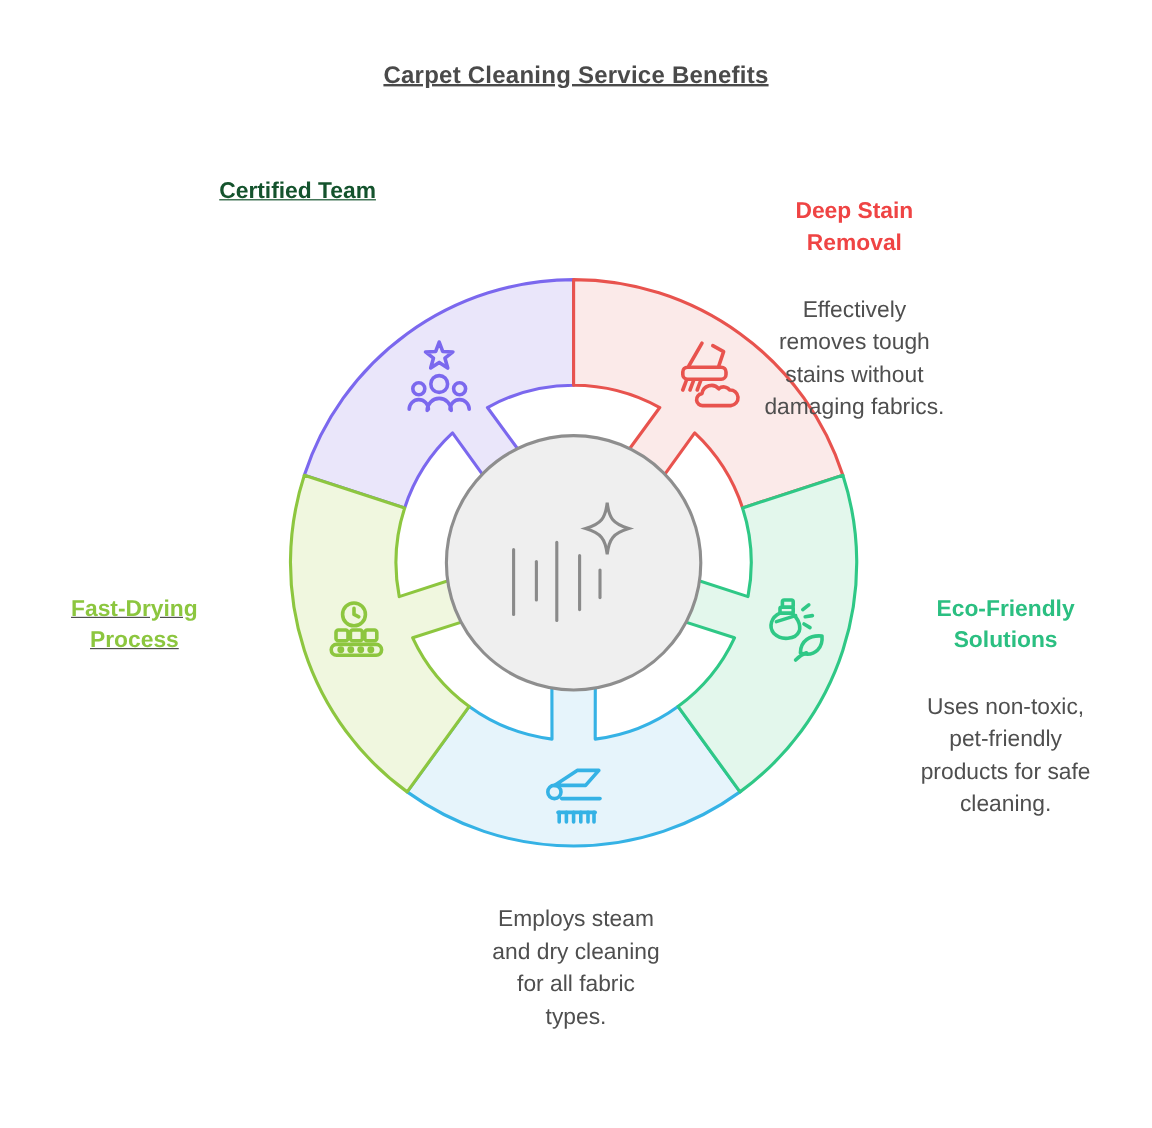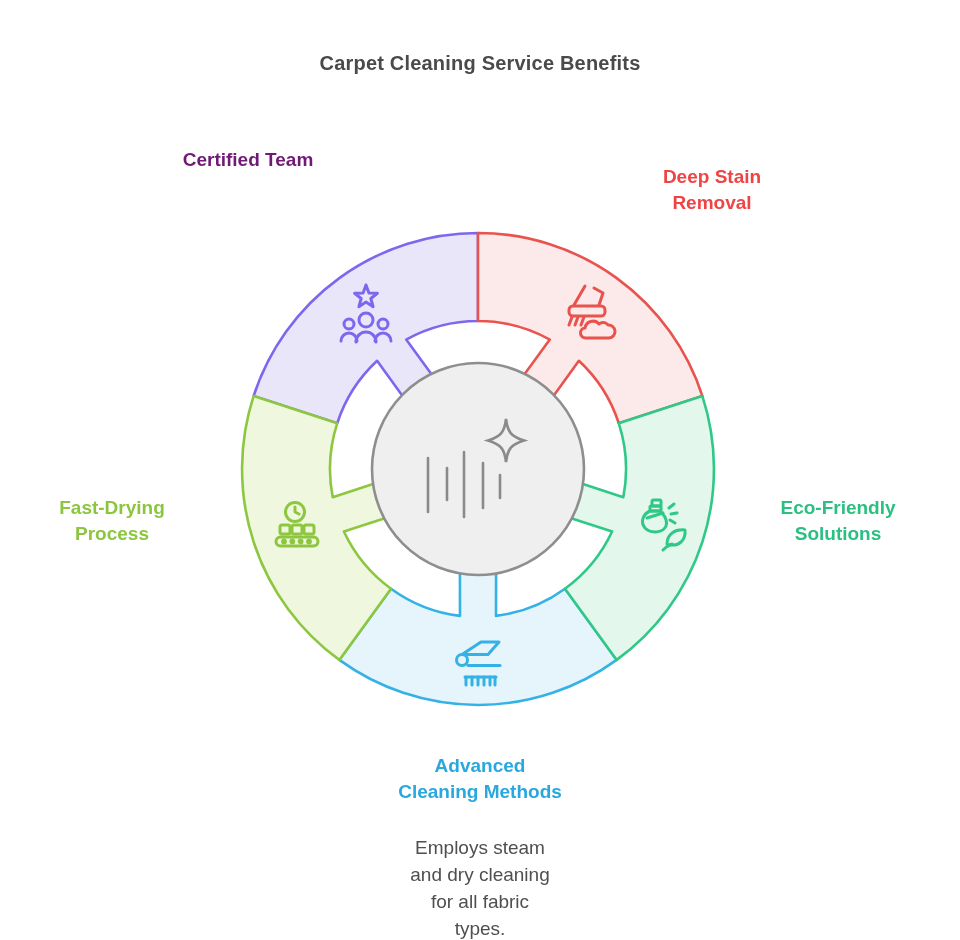--- a/index.html
+++ b/index.html
@@ -5,36 +5,37 @@
   html,body{margin:0;padding:0;}
   body{
     width:960px;height:940px;position:relative;overflow:hidden;
     background:#ffffff;
     font-family:"Liberation Sans", sans-serif;
   }
   .title{
     position:absolute;top:52px;left:0;width:100%;
     text-align:center;font-size:20px;font-weight:700;color:#4A4A4A;
     letter-spacing:.2px;
+    text-decoration:underline;
   }
   svg.diagram{position:absolute;left:0;top:0;}
   .tb{
     position:absolute;text-align:center;
     font-size:19px;line-height:27px;color:#4F4F4F;
     white-space:pre-line;
   }
   .tb h3{
     margin:0 0 2px 0;font-size:19px;line-height:26px;font-weight:700;
     white-space:pre-line;
   }
   .tb-0{left:118px;top:120px;width:260px;}
   .tb-1{left:590px;top:106px;width:244px;}
   .tb-2{left:722px;top:468px;width:232px;}
   .tb-3{left:330px;top:726px;width:300px;}
-  .tb-4{left:4px;top:468px;width:216px;}
+  .tb-4{left:4px;top:468px;width:216px;text-decoration:underline;}
 </style>
 </head>
 <body>
 
 <div class="title" style="color: rgb(74, 74, 74);">Carpet Cleaning Service Benefits</div>
 
 <svg class="diagram" width="960" height="940" viewBox="0 0 960 940">
 
   <g id="segments">
       <path d="M253.6,396.1 A236,236 0 0 1 478.0,233.0 L478.0,321.0 A148,148 0 0 0 406.2,339.6 L437.9,382.9 A95,95 0 0 0 408.5,404.2 L377.1,360.8 A148,148 0 0 0 337.2,423.3 Z" fill="#EAE6FA" stroke="#7B68EE" stroke-width="2.6" stroke-linejoin="round"></path>
@@ -109,36 +110,42 @@
     <rect x="7" y="-3" width="10" height="9" rx="2"></rect>
     <rect x="-21" y="9" width="42" height="9" rx="4.5"></rect>
     <circle cx="-13" cy="13.5" r="1.4"></circle>
     <circle cx="-4.7" cy="13.5" r="1.4"></circle>
     <circle cx="3.6" cy="13.5" r="1.4"></circle>
     <circle cx="12" cy="13.5" r="1.4"></circle>
   </g>
 </svg>
 
 <div class="tb tb-0">
-  <h3 style="color: #701a75;">Certified Team</h3>
+  <h3 style="color: #14532d; text-decoration: underline;">Certified Team</h3>
 </div>
 
 <div class="tb tb-1">
   <h3 style="color: #ef4444; margin-top: 31px;">Deep Stain
 Removal</h3>
+  <div>Effectively
+removes tough
+stains without
+damaging fabrics.</div>
 </div>
 
 <div class="tb tb-2">
   <h3 style="color: rgb(43, 191, 129);">Eco-Friendly
 Solutions</h3>
+  <div>Uses non-toxic,
+pet-friendly
+products for safe
+cleaning.</div>
 </div>
 
 <div class="tb tb-3">
-  <h3 style="color: rgb(41, 168, 223);">Advanced
-Cleaning Methods</h3>
   <div>Employs steam
 and dry cleaning
 for all fabric
 types.</div>
 </div>
 
 <div class="tb tb-4">
   <h3 style="color: rgb(140, 198, 63);">Fast-Drying
 Process</h3>
 </div>

